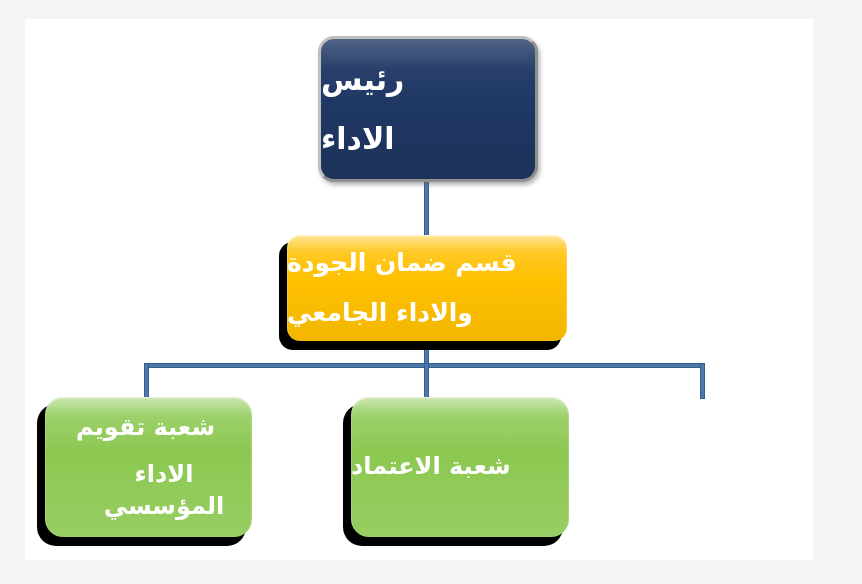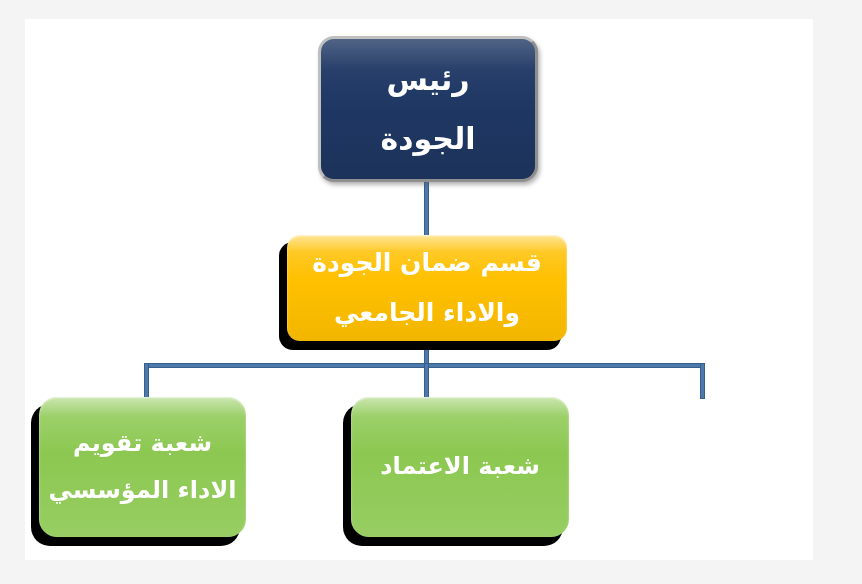--- a/index.html
+++ b/index.html
@@ -34,21 +34,21 @@
   .c-bus       { left: 144px; top: 363px; width: 561px; }
   .c-drop-left { left: 144px; top: 363px; height: 36px; }
   .c-drop-mid  { left: 424px; top: 363px; height: 36px; }
   .c-drop-right{ left: 700px; top: 363px; height: 36px; }
   
   .node {
     position: absolute;
     z-index: 2;
     display: flex;
     flex-direction: column;
-    align-items: center;
+    align-items: flex-end;
     justify-content: center;
     text-align: center;
     color: var(--text, #FFFFFF);
     font-weight: bold;
     box-sizing: border-box;
   }
   .node .line { line-height: 1.3; display: block; }
   .node .line:empty { display: none; }
   .node-root {
     left: 318px; top: 36px; width: 220px; height: 146px;
@@ -73,40 +73,40 @@
   }
   .node-division {
     top: 397px; width: 218px; height: 140px;
     background-color: var(--division-fill, #8CC851);
     background-image: linear-gradient(180deg, rgba(255,255,255,0.55), rgba(255,255,255,0.14) 14%, rgba(255,255,255,0) 40%, rgba(255,255,255,0.10) 100%);
     border-radius: 18px;
     box-shadow: -7px 8px 0 1px #000000, inset 0 1px 2px rgba(255,255,255,0.65);
     font-size: 24px;
     gap: 16px;
   }
-  .node-div-left  { left: 39px; width: 207px; }
+  .node-div-left  { left: 45px; width: 207px; padding-left: 31px; }
   .node-div-mid   { left: 317px; margin-left: 34px; }
   .node-div-right { left: 592px; }
 </style>
 </head>
 <body>
 
 <div class="canvas">
   <div class="board"></div>
 
   <div class="connector v c-root-dept"></div>
   <div class="connector v c-dept-stem"></div>
   <div class="connector h c-bus"></div>
   <div class="connector v c-drop-left"></div>
   <div class="connector v c-drop-mid"></div>
   <div class="connector v c-drop-right"></div>
 
   <div class="node node-root" dir="rtl">
     <span class="line">رئيس</span>
-    <span class="line">الجودة</span>
+    <span class="line">الاداء</span>
   </div>
 
   <div class="node node-dept" dir="rtl">
     <span class="line">قسم ضمان الجودة</span>
     <span class="line">والاداء الجامعي</span>
   </div>
 
   <div class="node node-division node-div-left" dir="rtl">
     <span class="line">شعبة تقويم</span>
     <span class="line">الاداء المؤسسي</span>

